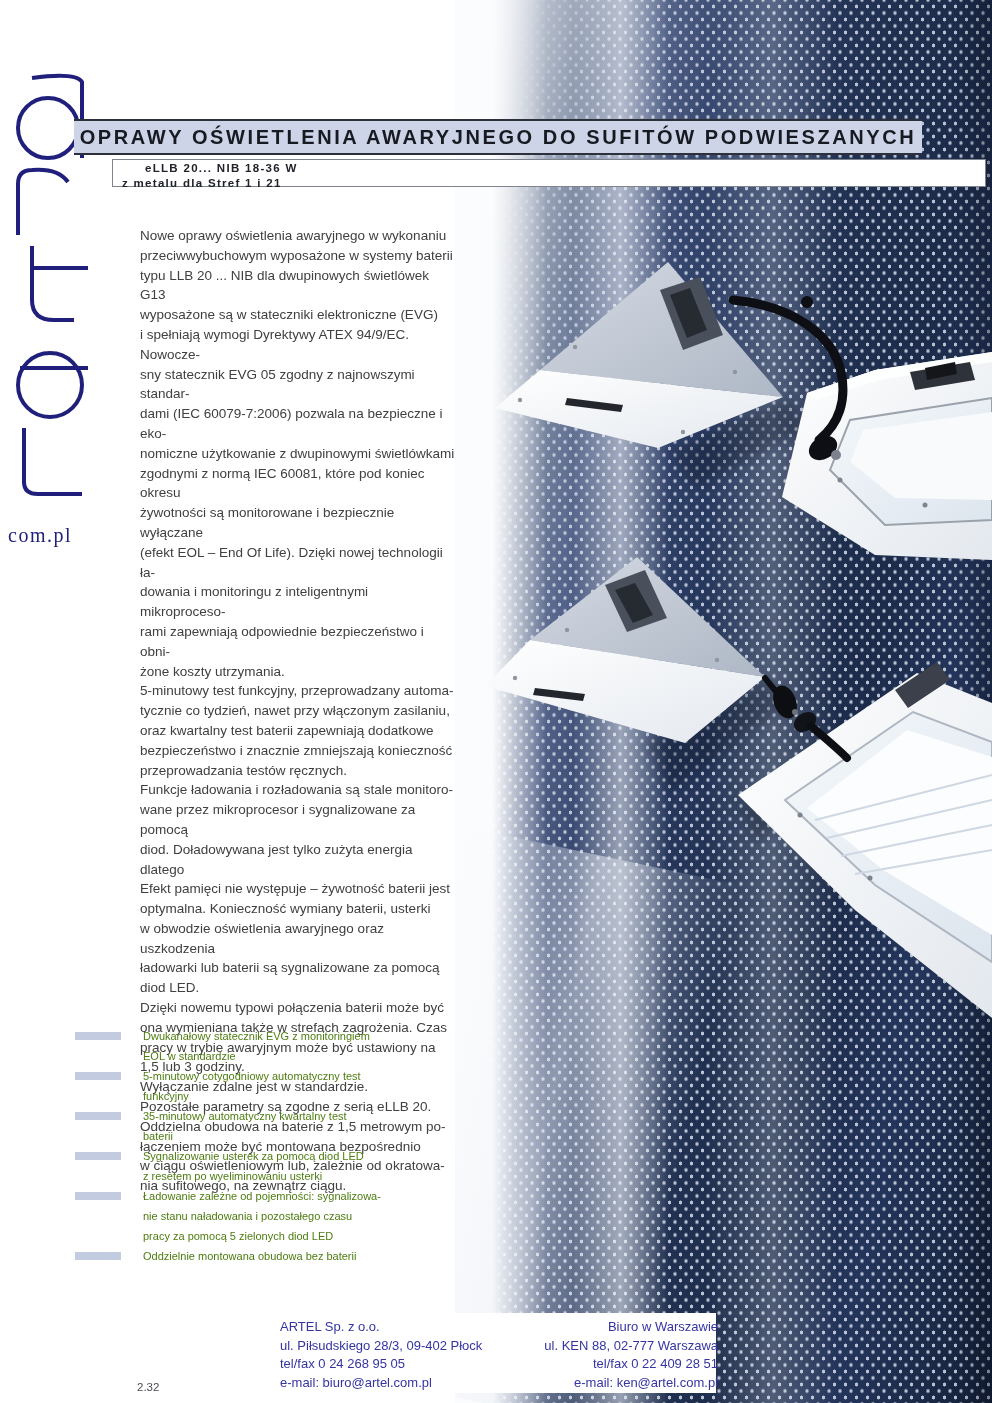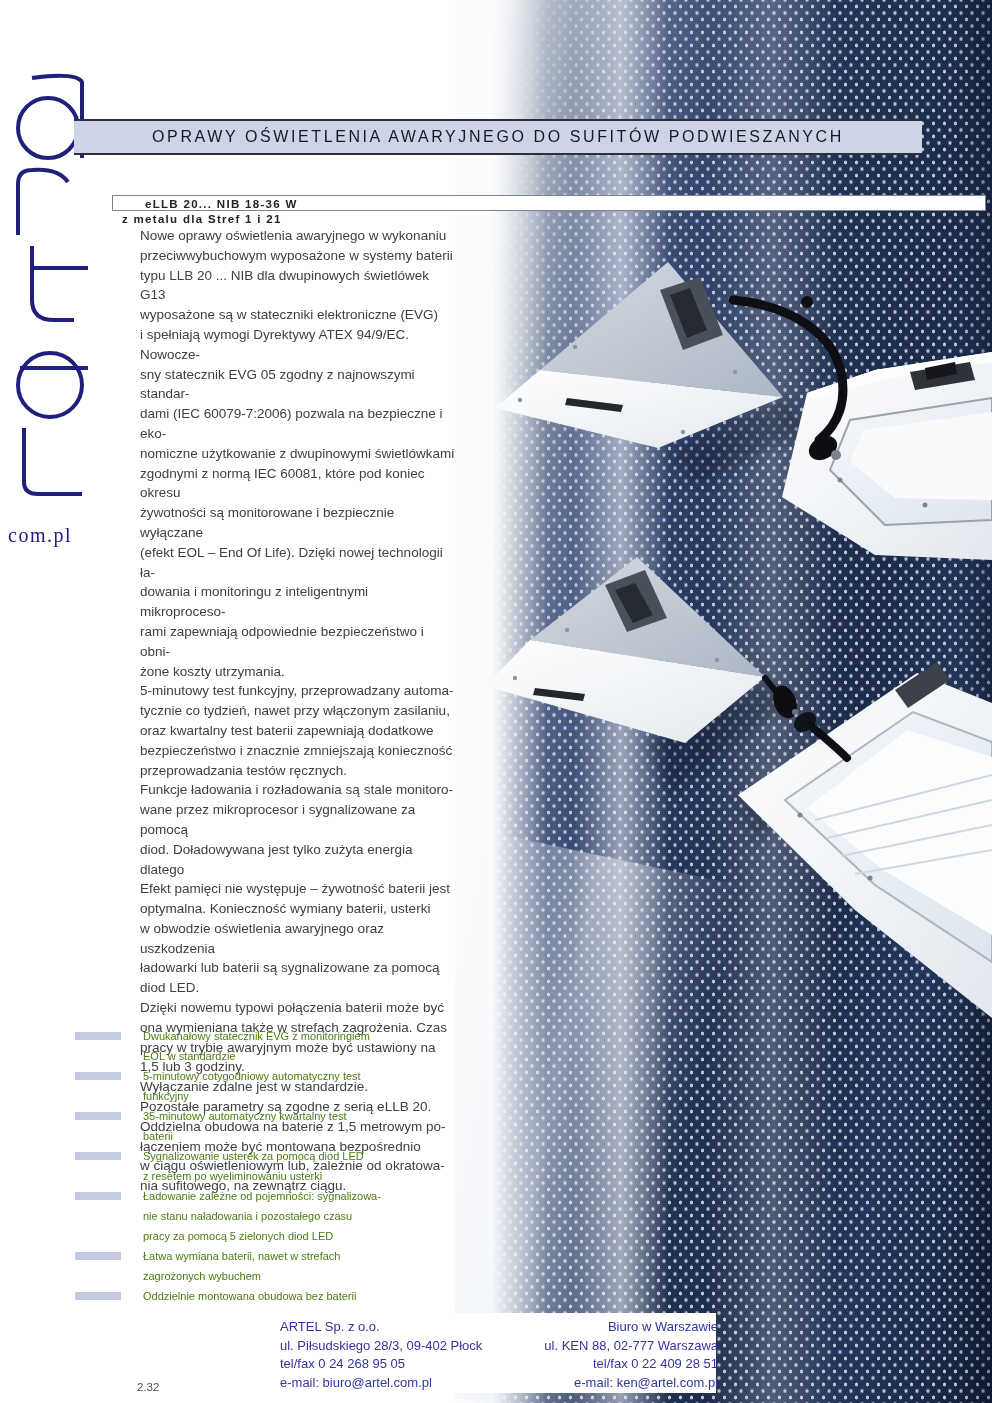--- a/index.html
+++ b/index.html
@@ -31,23 +31,23 @@
 
   
   .logo{position:absolute;left:8px;top:70px;width:92px;z-index:4;}
   .logo-domain{position:absolute;left:8px;top:524px;z-index:4;color:#20207c;
     font-family:Liberation Serif, serif;font-size:20px;letter-spacing:1.5px;text-align:right;}
 
   
   .title-bar{position:absolute;left:74px;top:119px;width:848px;height:32px;background:#cdd4e8;
     border-top:2px solid #2b303b;border-bottom:2px solid #2b303b;z-index:6;
     display:flex;align-items:center;justify-content:center;}
-  .title-text{font-weight:normal;font-size:16px;letter-spacing:2.6px;color:#171a21;white-space:nowrap;}
-  .subtitle-box{position:absolute;left:112px;top:159px;width:874px;height:16px;background:#ffffff;
-    border:1px solid #7e838d;z-index:6;padding-top:1px;box-sizing:border-box;margin-top:36px;}
+  .title-text{font-weight:bold;font-size:20px;letter-spacing:2.6px;color:#171a21;white-space:nowrap;}
+  .subtitle-box{position:absolute;left:112px;top:159px;width:874px;height:28px;background:#ffffff;
+    border:1px solid #7e838d;z-index:6;padding-top:1px;box-sizing:border-box;}
   .subtitle-line{font-weight:bold;font-size:11.5px;letter-spacing:1.3px;color:#20232a;line-height:14.5px;}
   .subtitle-line.l1{margin-left:32px;}
   .subtitle-line.l2{margin-left:9px;}
 
   
   .article{position:absolute;left:140px;top:226px;width:316px;z-index:2;
     font-size:13.5px;line-height:19.8px;color:#404040;white-space:pre-line;}
 
   
   .features{position:absolute;left:75px;top:1026px;width:392px;z-index:2;list-style:none;margin:0;padding:0;}
@@ -240,22 +240,21 @@
 EOL w standardzie</span></li>
       <li class="feature-item"><span class="feature-bar"></span><span>5-minutowy cotygodniowy automatyczny test
 funkcyjny</span></li>
       <li class="feature-item"><span class="feature-bar"></span><span>35-minutowy automatyczny kwartalny test
 baterii</span></li>
       <li class="feature-item"><span class="feature-bar"></span><span>Sygnalizowanie usterek za pomocą diod LED
 z resetem po wyeliminowaniu usterki</span></li>
       <li class="feature-item"><span class="feature-bar"></span><span>Ładowanie zależne od pojemności: sygnalizowa-
 nie stanu naładowania i pozostałego czasu
 pracy za pomocą 5 zielonych diod LED</span></li>
-      <li class="feature-item"><span class="feature-bar"></span><span>Łatwa wymiana baterii, nawet w strefach
-zagrożonych wybuchem</span></li>
+      <li class="feature-item"><span class="feature-bar"></span></li>
       <li class="feature-item"><span class="feature-bar"></span><span>Oddzielnie montowana obudowa bez baterii</span></li>
     </ul>
 
   <div class="footer-box"></div>
   <div class="page-number">2.32</div>
   <div class="footer-col fc-left">
     <div class="fc-name">ARTEL Sp. z o.o.</div>
     <div class="fc-lines">ul. Piłsudskiego 28/3, 09-402 Płock
 tel/fax 0 24 268 95 05
 e-mail: biuro@artel.com.pl</div>

